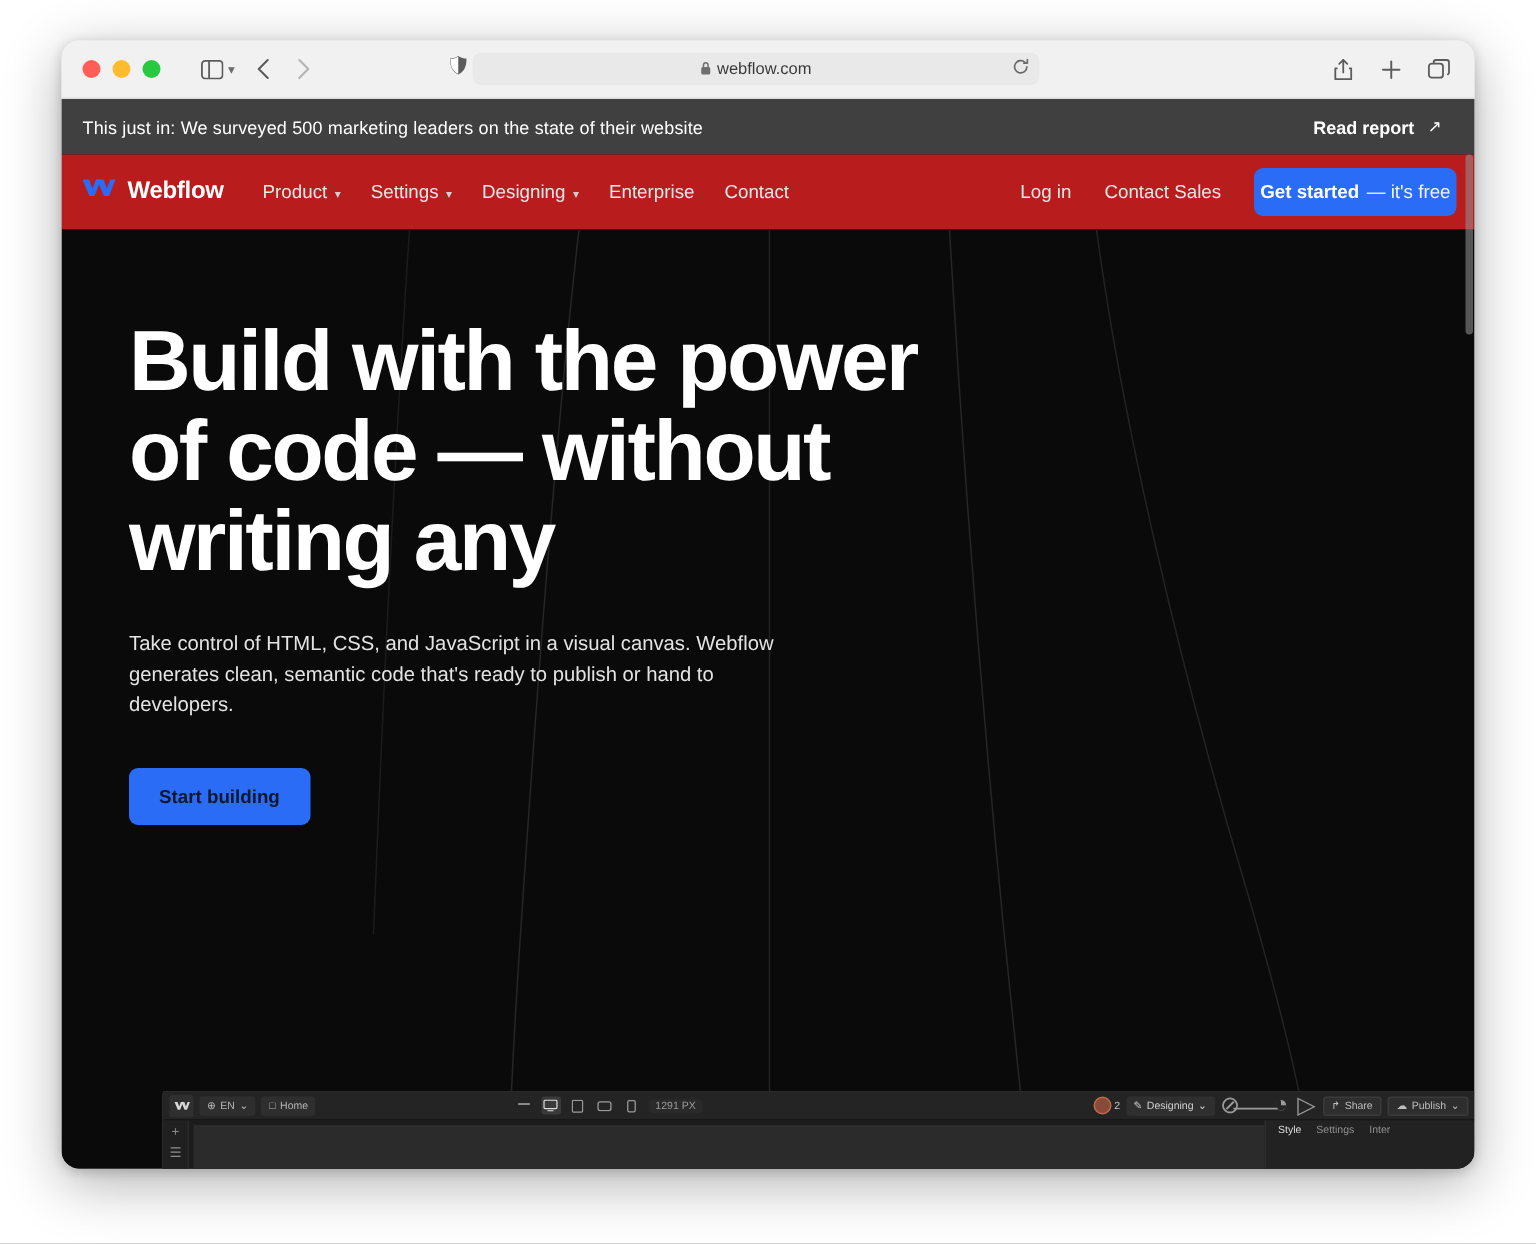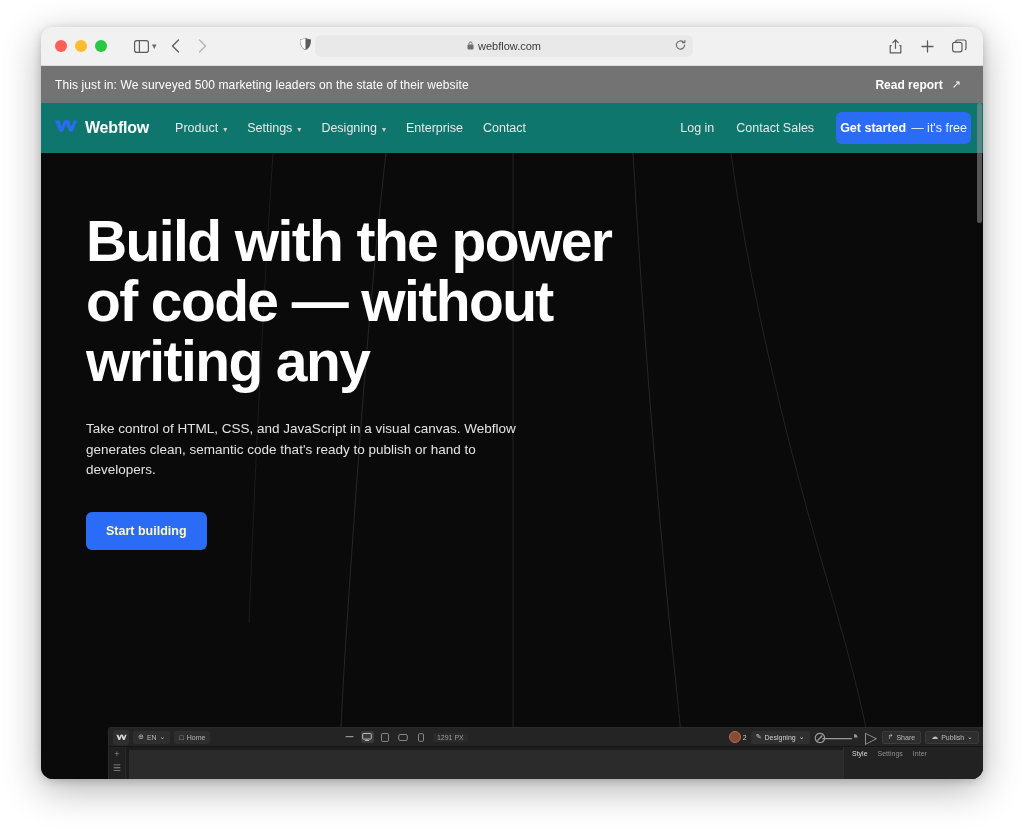--- a/index.html
+++ b/index.html
@@ -131,21 +131,21 @@
   .viewport {
     position: relative;
     height: 714px;
     background: #0c0c0c;
     overflow: hidden;
   }
 
   
   .announce {
     height: 37px;
-    background: #737373;
+    background: #404040;
     display: flex;
     align-items: center;
     justify-content: space-between;
     padding: 0 22px 0 14px;
     box-sizing: border-box;
   }
   .announce-text {
     font-size: 12px;
     color: #ffffff;
     letter-spacing: 0.1px;
@@ -156,21 +156,21 @@
     gap: 9px;
     font-size: 12px;
     font-weight: bold;
     color: #ffffff;
   }
   .arrow-ne { font-size: 11px; font-weight: normal; }
 
   
   .site-nav {
     height: 50px;
-    background: #0f766e;
+    background: #b91c1c;
     display: flex;
     align-items: center;
     padding: 0 12px 0 14px;
     box-sizing: border-box;
   }
   .brand {
     display: flex;
     align-items: center;
     gap: 8px;
     margin-right: 26px;
@@ -252,21 +252,21 @@
     line-height: 20.5px;
     margin: 28px 0 0 0;
     max-width: 432px;
   }
   .hero-btn {
     display: inline-flex;
     align-items: center;
     justify-content: center;
     margin-top: 31px;
     background: #2b6cf6;
-    color: #fef9c3;
+    color: #0f172a;
     font-size: 12.5px;
     font-weight: bold;
     border-radius: 6px;
     padding: 12px 20px;
   }
 
   
   .designer {
     position: absolute;
     left: 67px;

